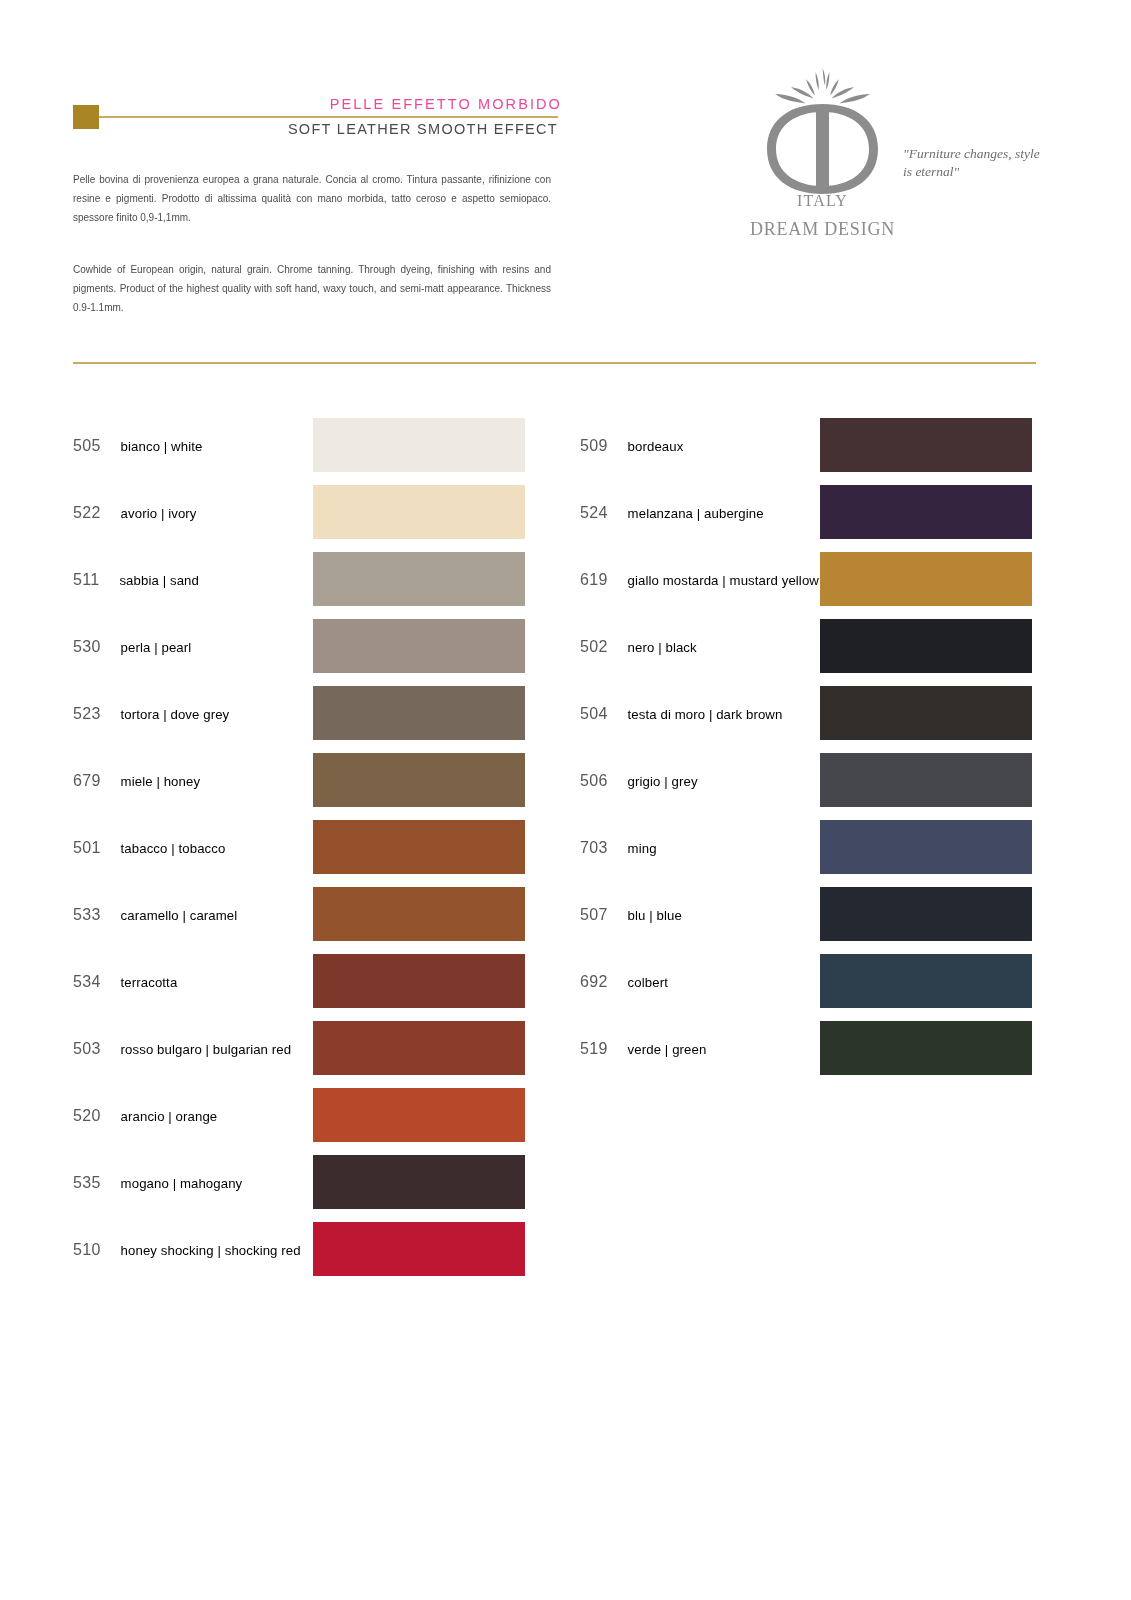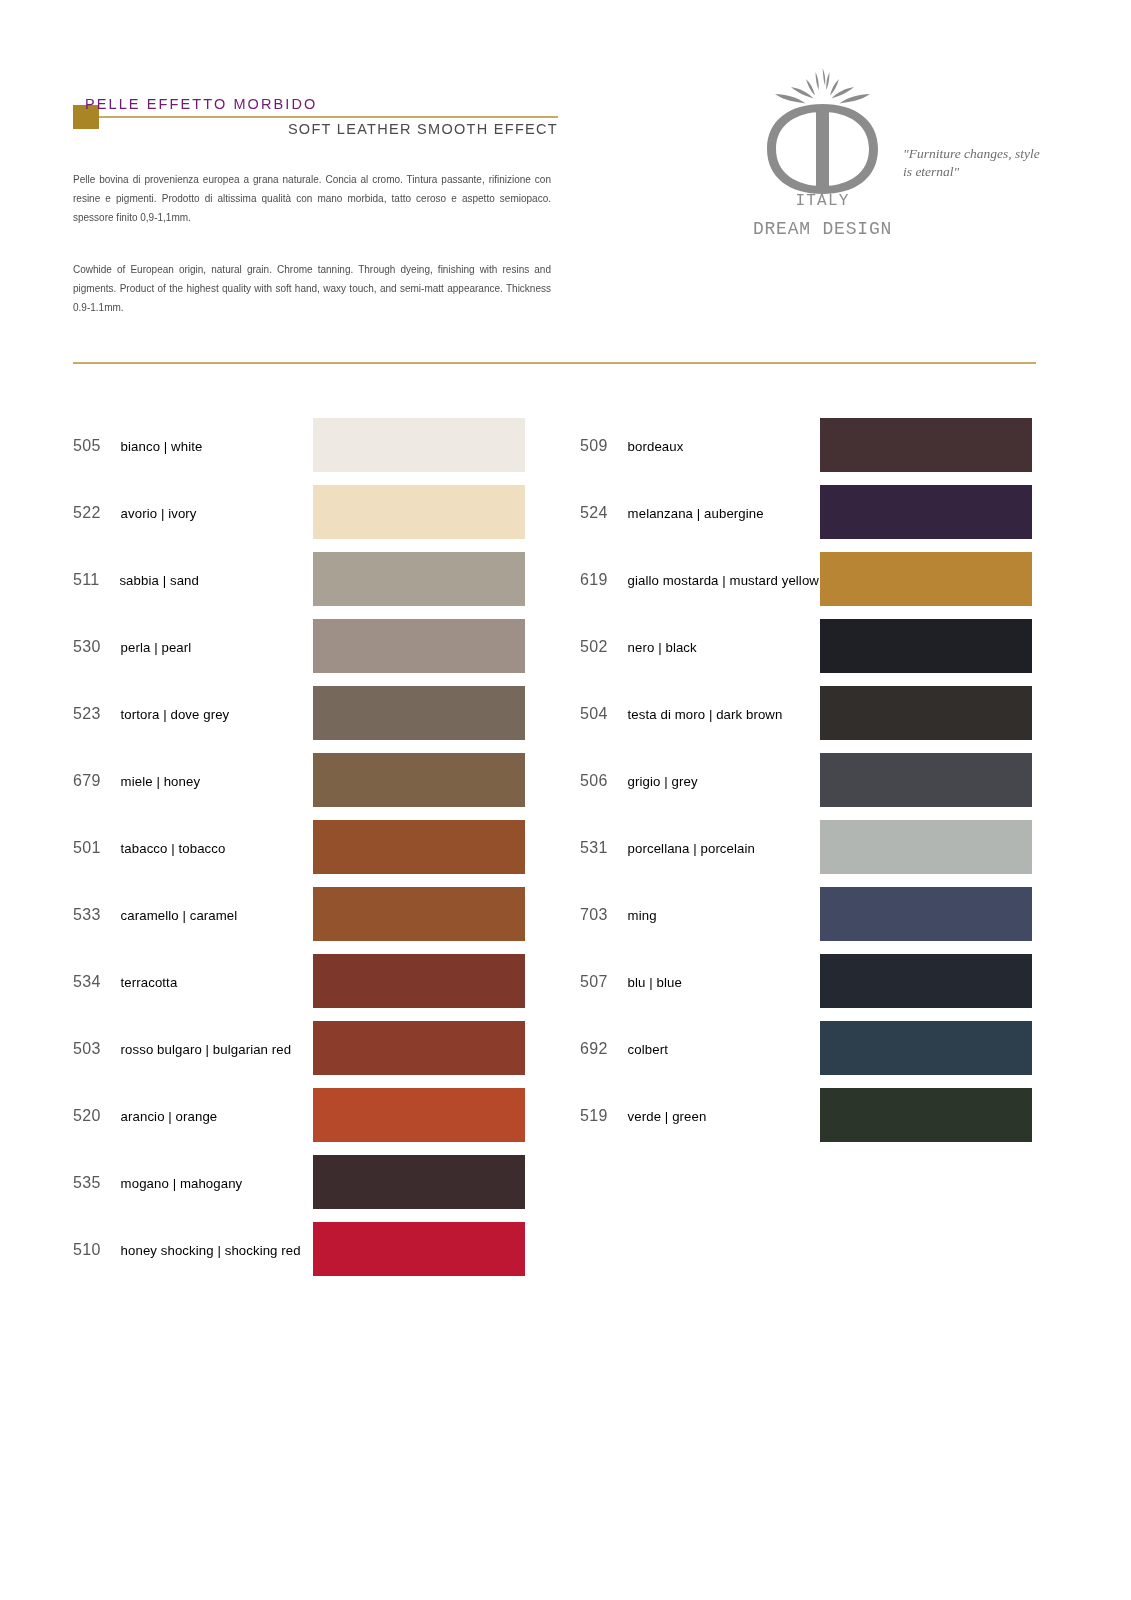--- a/index.html
+++ b/index.html
@@ -35,27 +35,27 @@
   .gold-rule {
     position: absolute;
     left: 26px;
     top: 20px;
     width: 459px;
     height: 2px;
     background: #c7ab63;
   }
   .title-it {
     position: absolute;
-    left: 12px;
+    left: 4px;
     top: 0;
     width: 485px;
-    text-align: left;
+    text-align: right;
     font-size: 14.5px;
     letter-spacing: 2.1px;
-    color: #701a75;
+    color: #ec4899;
     white-space: nowrap;
   }
   .title-en {
     position: absolute;
     left: 0;
     top: 25px;
     width: 485px;
     text-align: right;
     font-size: 14.5px;
     letter-spacing: 1.3px;
@@ -91,21 +91,21 @@
     width: 155px;
     height: 150px;
   }
   .logo-name {
     position: absolute;
     left: 0px;
     top: 132px;
     width: 175px;
     text-align: center;
     color: #8c8c8c;
-    font-family: Liberation Mono, monospace;
+    font-family: Liberation Serif, serif;
   }
   .logo-name .l1 {
     display: block;
     font-size: 16px;
     letter-spacing: 1.2px;
   }
   .logo-name .l2 {
     display: block;
     font-size: 18px;
     letter-spacing: 0.8px;
@@ -289,24 +289,20 @@
     </div>
     <div class="swatch-row">
       <div class="swatch-label"><span class="code">504</span><span class="cname">testa di moro | dark brown</span></div>
       <div class="chip" style="background: rgb(49, 46, 43);"></div>
     </div>
     <div class="swatch-row">
       <div class="swatch-label"><span class="code">506</span><span class="cname">grigio | grey</span></div>
       <div class="chip" style="background: rgb(70, 71, 76);"></div>
     </div>
     <div class="swatch-row">
-      <div class="swatch-label"><span class="code">531</span><span class="cname">porcellana | porcelain</span></div>
-      <div class="chip" style="background: rgb(178, 182, 179);"></div>
-    </div>
-    <div class="swatch-row">
       <div class="swatch-label"><span class="code">703</span><span class="cname">ming</span></div>
       <div class="chip" style="background: rgb(66, 74, 99);"></div>
     </div>
     <div class="swatch-row">
       <div class="swatch-label"><span class="code">507</span><span class="cname">blu | blue</span></div>
       <div class="chip" style="background: rgb(35, 40, 49);"></div>
     </div>
     <div class="swatch-row">
       <div class="swatch-label"><span class="code">692</span><span class="cname">colbert</span></div>
       <div class="chip" style="background: rgb(45, 63, 77);"></div>

